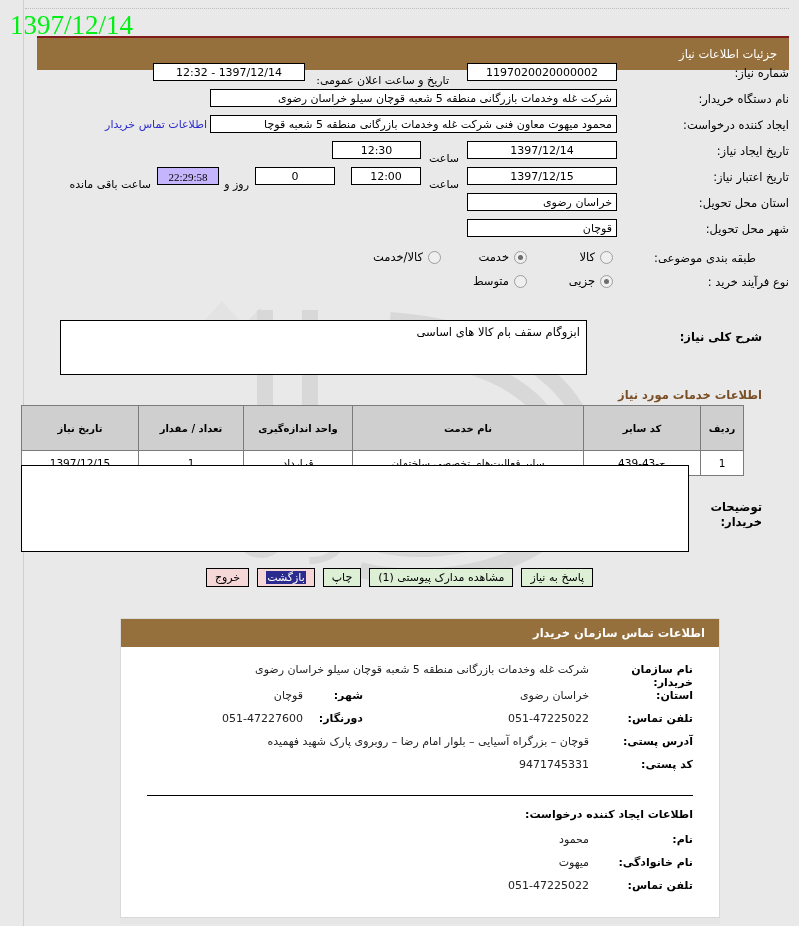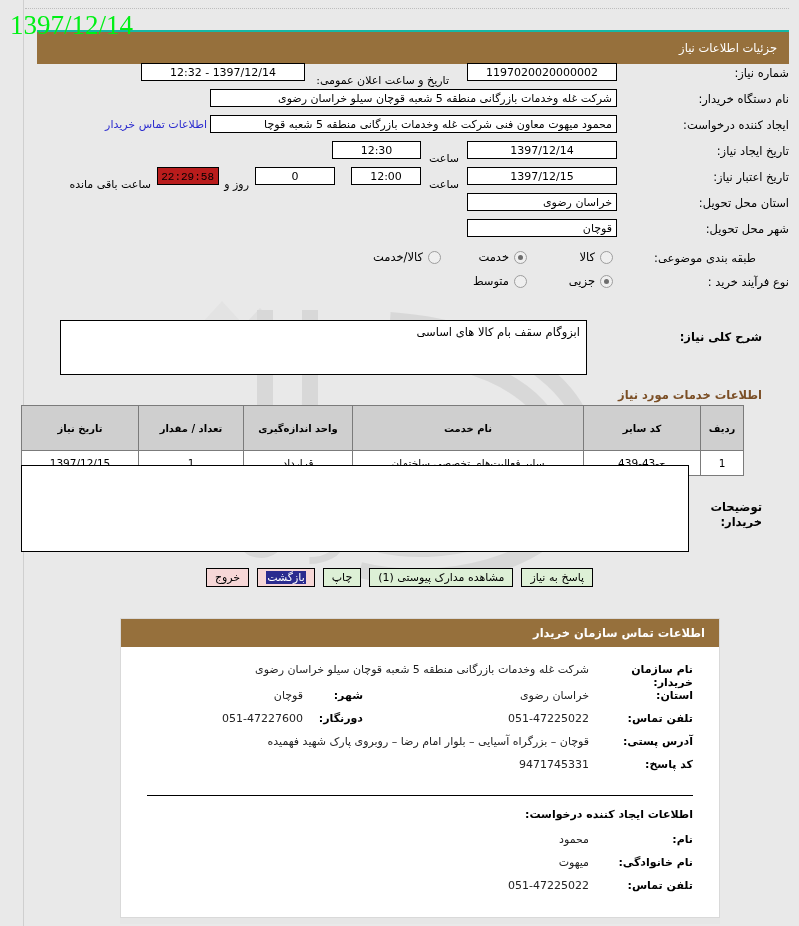--- a/index.html
+++ b/index.html
@@ -58,24 +58,24 @@
     color: #00f015;
     font-weight: 400;
     z-index: 40;
     letter-spacing: 0px;
     line-height: 1;
   }
 
   
   .header-bar {
     position: absolute;
-    left: 37px; top: 30px;
+    left: 37px; top: 36px;
     width: 752px; height: 34px;
     background: #96703c;
-    border-top: 2px solid #14b8a6;
+    border-top: 2px solid #7f1d1d;
     box-sizing: border-box;
     z-index: 5;
   }
   .header-bar .title {
     position: absolute;
     right: 12px; top: 9px;
     color: #ffffff;
     font-size: 11.5px;
   }
 
@@ -112,22 +112,22 @@
     padding: 0 4px;
     box-sizing: border-box;
     top: 1px;
     text-align: center;
     color: #000;
     overflow: hidden;
     white-space: nowrap;
   }
   .fld.rtl-right { text-align: right; }
   .fld.timer {
-    background: #b91c1c;
-    font-family: Liberation Mono, monospace;
+    background: #c4b5fd;
+    font-family: Liberation Serif, serif;
   }
   .inline-lbl {
     position: absolute;
     font-size: 11px;
     top: 12px;
     white-space: nowrap;
   }
   .blue-link {
     position: absolute;
     font-size: 11px;
@@ -351,21 +351,21 @@
   <div class="header-bar">
     <span class="title">جزئیات اطلاعات نیاز</span>
   </div>
 
   <div class="form-area">
 
     <div class="frow">
       <span class="lbl lbl-r">شماره نیاز:</span>
       <span class="fld" style="right:172px; width:150px;">1197020020000002</span>
       <span class="inline-lbl" style="right:340px;">تاریخ و ساعت اعلان عمومی:</span>
-      <span class="fld" style="right:484px; width:164px;">1397/12/14 - 12:32</span>
+      <span class="fld" style="right:484px; width:152px;">1397/12/14 - 12:32</span>
     </div>
 
     <div class="frow">
       <span class="lbl lbl-r">نام دستگاه خریدار:</span>
       <span class="fld rtl-right" style="right:172px; width:407px;">شرکت غله وخدمات بازرگانی منطقه 5 شعبه قوچان سیلو خراسان رضوی</span>
     </div>
 
     <div class="frow">
       <span class="lbl lbl-r">ایجاد کننده درخواست:</span>
       <span class="fld rtl-right" style="right:172px; width:407px;">محمود میهوت معاون فنی شرکت غله وخدمات بازرگانی منطقه 5 شعبه قوچا</span>
@@ -495,21 +495,21 @@
         <span class="ck2">دورنگار:</span>
         <span class="cv2">051-47227600</span>
       </div>
 
       <div class="crow">
         <span class="ck">آدرس پستی:</span>
         <span class="cv">قوچان – بزرگراه آسیایی – بلوار امام رضا – روبروی پارک شهید فهمیده</span>
       </div>
 
       <div class="crow">
-        <span class="ck">کد پاسخ:</span>
+        <span class="ck">کد پستی:</span>
         <span class="cv">9471745331</span>
       </div>
 
       <div class="divider"></div>
 
       <div class="subhead">اطلاعات ایجاد کننده درخواست:</div>
 
       <div class="crow">
         <span class="ck">نام:</span>
         <span class="cv">محمود</span>

